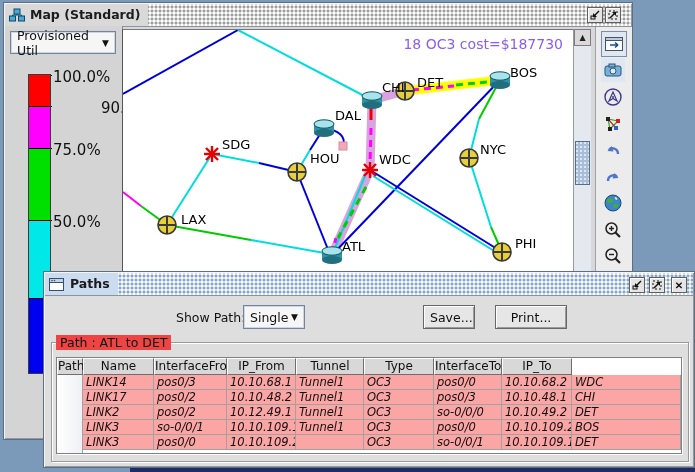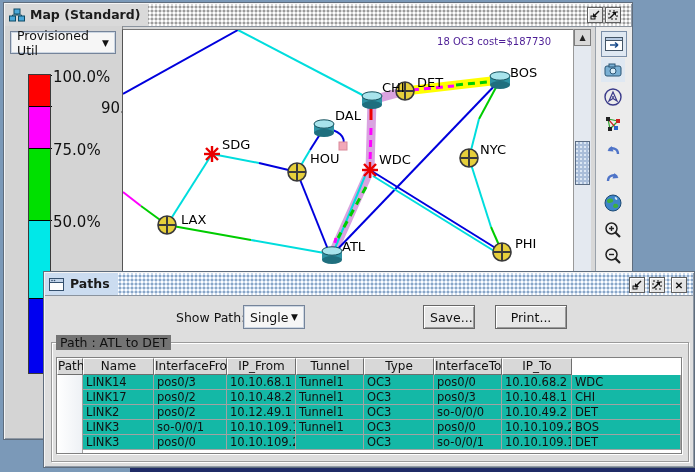--- a/index.html
+++ b/index.html
@@ -29,21 +29,21 @@
     font-size:12.5px;color:#111;box-sizing:border-box;padding:0 6px;}
   .combo .arr{margin-left:auto;font-size:9px;color:#111;}
   .lgd-label{position:absolute;font-size:15px;color:#111;text-align:right;}
   .lgd-tick{position:absolute;height:1px;background:#000;width:6px;}
   .maplbl{font-size:13px;fill:#000;}
   .hdrcell{background:#d8d8d8;border-top:1px solid #fff;border-left:1px solid #fff;
     border-right:1px solid #6e6e6e;border-bottom:1px solid #6e6e6e;box-sizing:border-box;
     font-size:12px;color:#111;text-align:center;line-height:15px;height:17px;float:left;}
   .bodycell{box-sizing:border-box;border-right:1px solid #a2a2a2;border-bottom:1px solid #a2a2a2;
     font-size:11.5px;color:#111;padding:0 0 0 3px;line-height:14px;height:15px;float:left;
-    white-space:nowrap;overflow:hidden;background:#14b8a6;}
+    white-space:nowrap;overflow:hidden;background:#fca5a5;font-style:italic;}
   .toolicon{position:absolute;width:24px;height:24px;display:flex;align-items:center;justify-content:center;cursor:pointer;}
   .sb-btn{position:absolute;left:0;width:17px;height:17px;background:#d9d9d9;border:1px solid #7e7e7e;
     box-sizing:border-box;display:flex;align-items:center;justify-content:center;font-size:8px;color:#222;}
   .groupbox{position:absolute;border:1px solid #9a9a9a;box-shadow:1px 1px 0 #fff,inset 1px 1px 0 #fff;}
 </style>
 </head>
 <body>
 
 <div id="screen">
 
@@ -210,21 +210,21 @@
         <text class="maplbl" x="187" y="133">HOU</text>
         <text class="maplbl" x="256" y="134">WDC</text>
         <text class="maplbl" x="259" y="62">CHI</text>
         <text class="maplbl" x="294" y="57">DET</text>
         <text class="maplbl" x="387" y="47">BOS</text>
         <text class="maplbl" x="357" y="124">NYC</text>
         <text class="maplbl" x="58" y="194">LAX</text>
         <text class="maplbl" x="219" y="221">ATL</text>
         <text class="maplbl" x="392" y="218">PHI</text>
       </svg>
-      <div style="position:absolute;right:22px;top:6px;font-size:10px;color:#4c1d95;">18 OC3 cost=$187730</div>
+      <div style="position:absolute;right:10px;top:6px;font-size:14px;color:#8b5cf6;">18 OC3 cost=$187730</div>
     </div>
 
     <div style="position:absolute;left:569px;top:26px;width:17px;height:392px;background:#e4e9f0;border-left:1px solid #999;">
       <div class="sb-btn" style="top:0;">▲</div>
       <div style="position:absolute;left:1px;top:112px;width:15px;height:44px;background:#a9bdd9;border:1px solid #5a6b82;box-sizing:border-box;
                   background-image:radial-gradient(circle at 1.2px 1.2px,#dce7f4 1px,transparent 1.3px);background-size:4px 4px;"></div>
       <div class="sb-btn" style="top:375px;">▼</div>
     </div>
 
     <div style="position:absolute;left:591px;top:24px;width:36px;height:411px;background:#ececec;border-left:1px solid #9aa2ab;">
@@ -327,21 +327,21 @@
 
     <div style="position:absolute;left:132px;top:38px;font-size:12.5px;color:#111;">Show Path:</div>
     <div class="combo" style="left:199px;top:33px;width:62px;height:24px;">
       <span>Single</span>
       <span class="arr">▼</span>
     </div>
     <button class="mbtn" style="left:379px;top:33px;width:52px;height:24px;">Save...</button>
     <button class="mbtn" style="left:451px;top:33px;width:72px;height:24px;">Print...</button>
 
     <div class="groupbox" style="left:7px;top:70px;width:636px;height:118px;"></div>
-    <div style="position:absolute;left:12px;top:63px;background:#737373;padding:0 4px;font-size:12.5px;color:#111;z-index:2;">Path : ATL to DET</div>
+    <div style="position:absolute;left:12px;top:63px;background:#ef4444;padding:0 4px;font-size:12.5px;color:#111;z-index:2;">Path : ATL to DET</div>
 
     <div style="position:absolute;left:12px;top:85px;width:626px;height:97px;background:#fff;border:1px solid #808080;box-shadow:1px 1px 0 #fff;box-sizing:border-box;">
 
       <div style="position:absolute;left:0;top:0;width:26px;height:100%;">
         <div class="hdrcell" style="width:26px;float:none;">Path</div>
         <div style="position:absolute;left:0;top:17px;width:26px;bottom:0;background:linear-gradient(to right,#ffffff,#eef1f5);border-right:1px solid #a2a2a2;box-sizing:border-box;"></div>
       </div>
 
       <div style="position:absolute;left:26px;top:0;width:599px;">
         <div style="overflow:hidden;">

